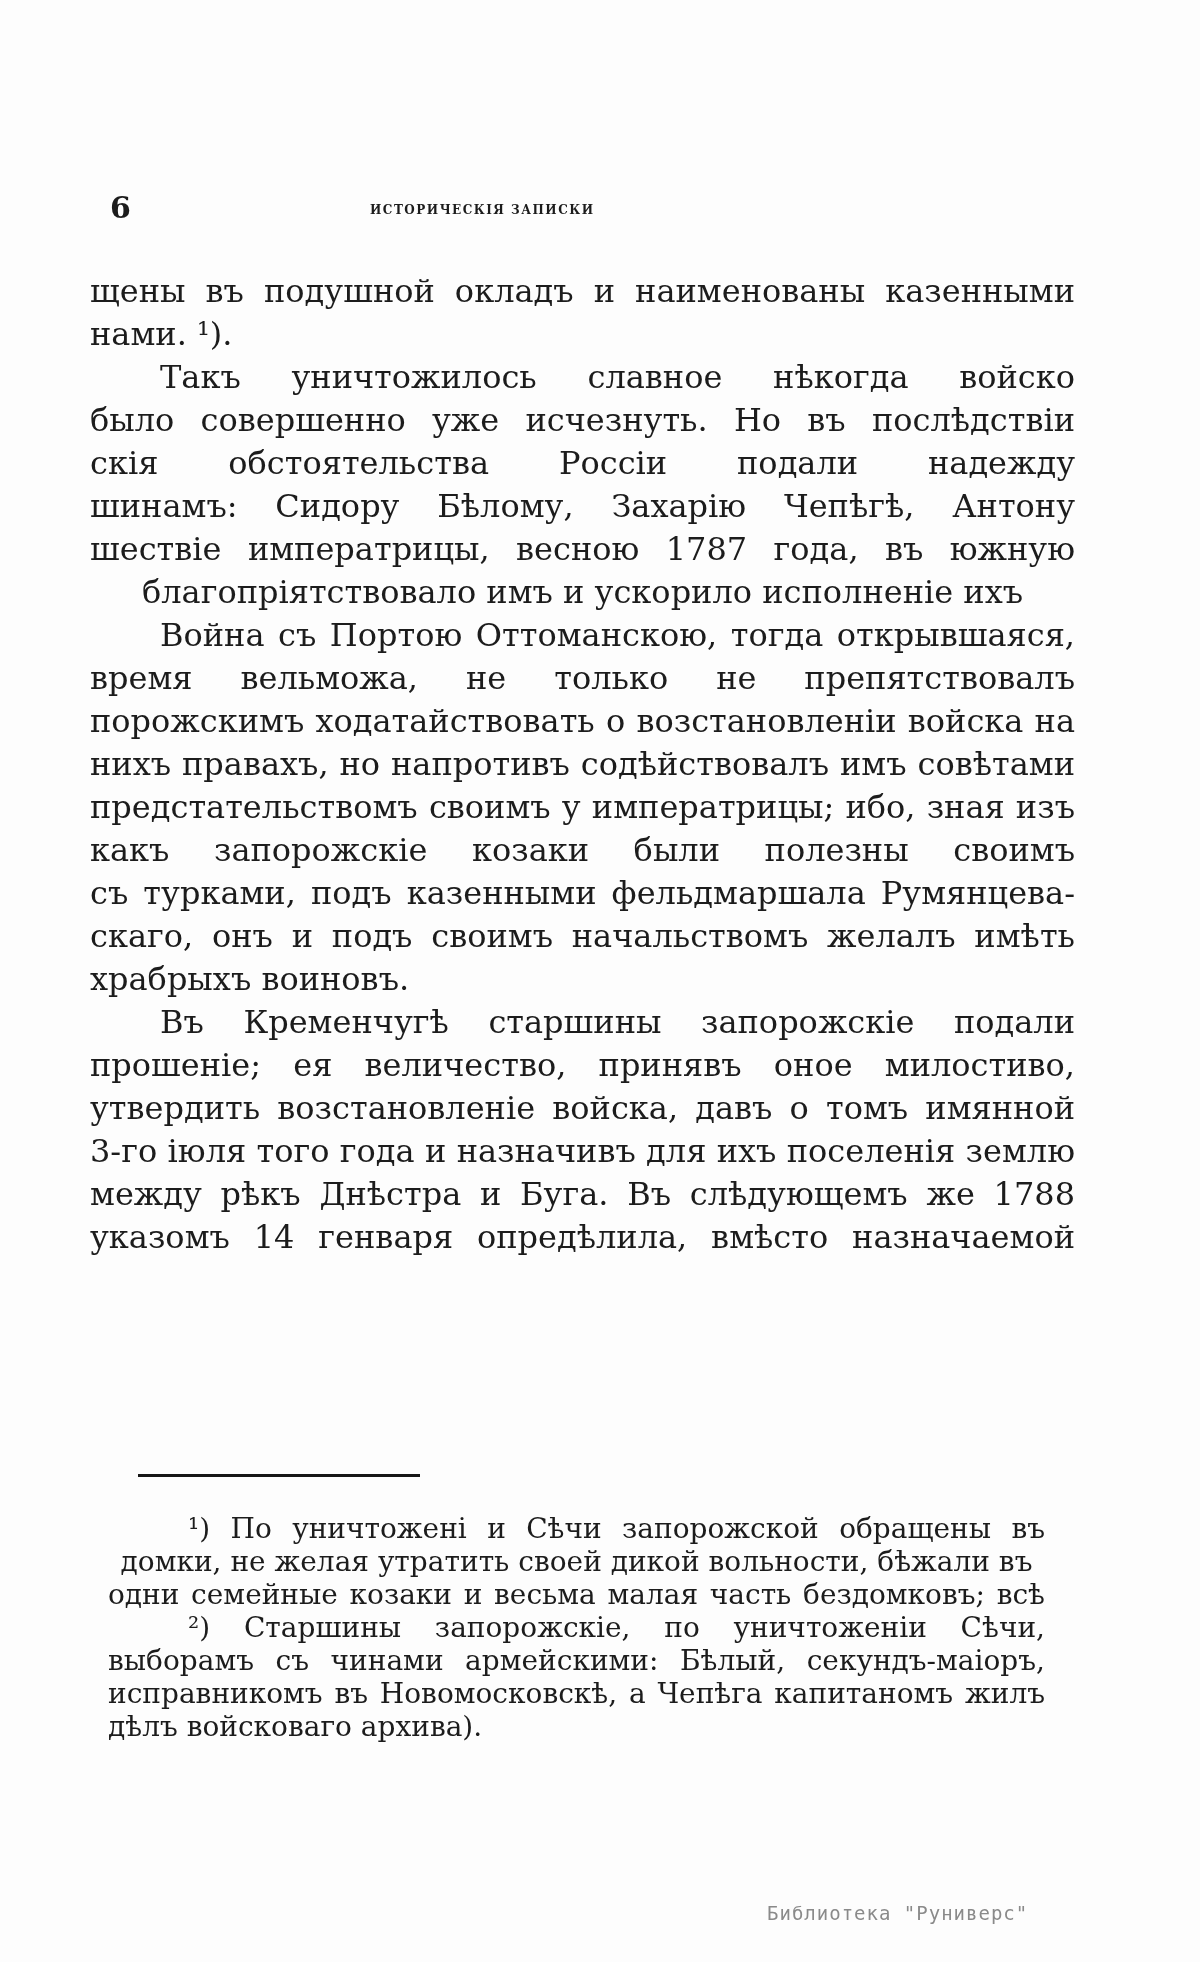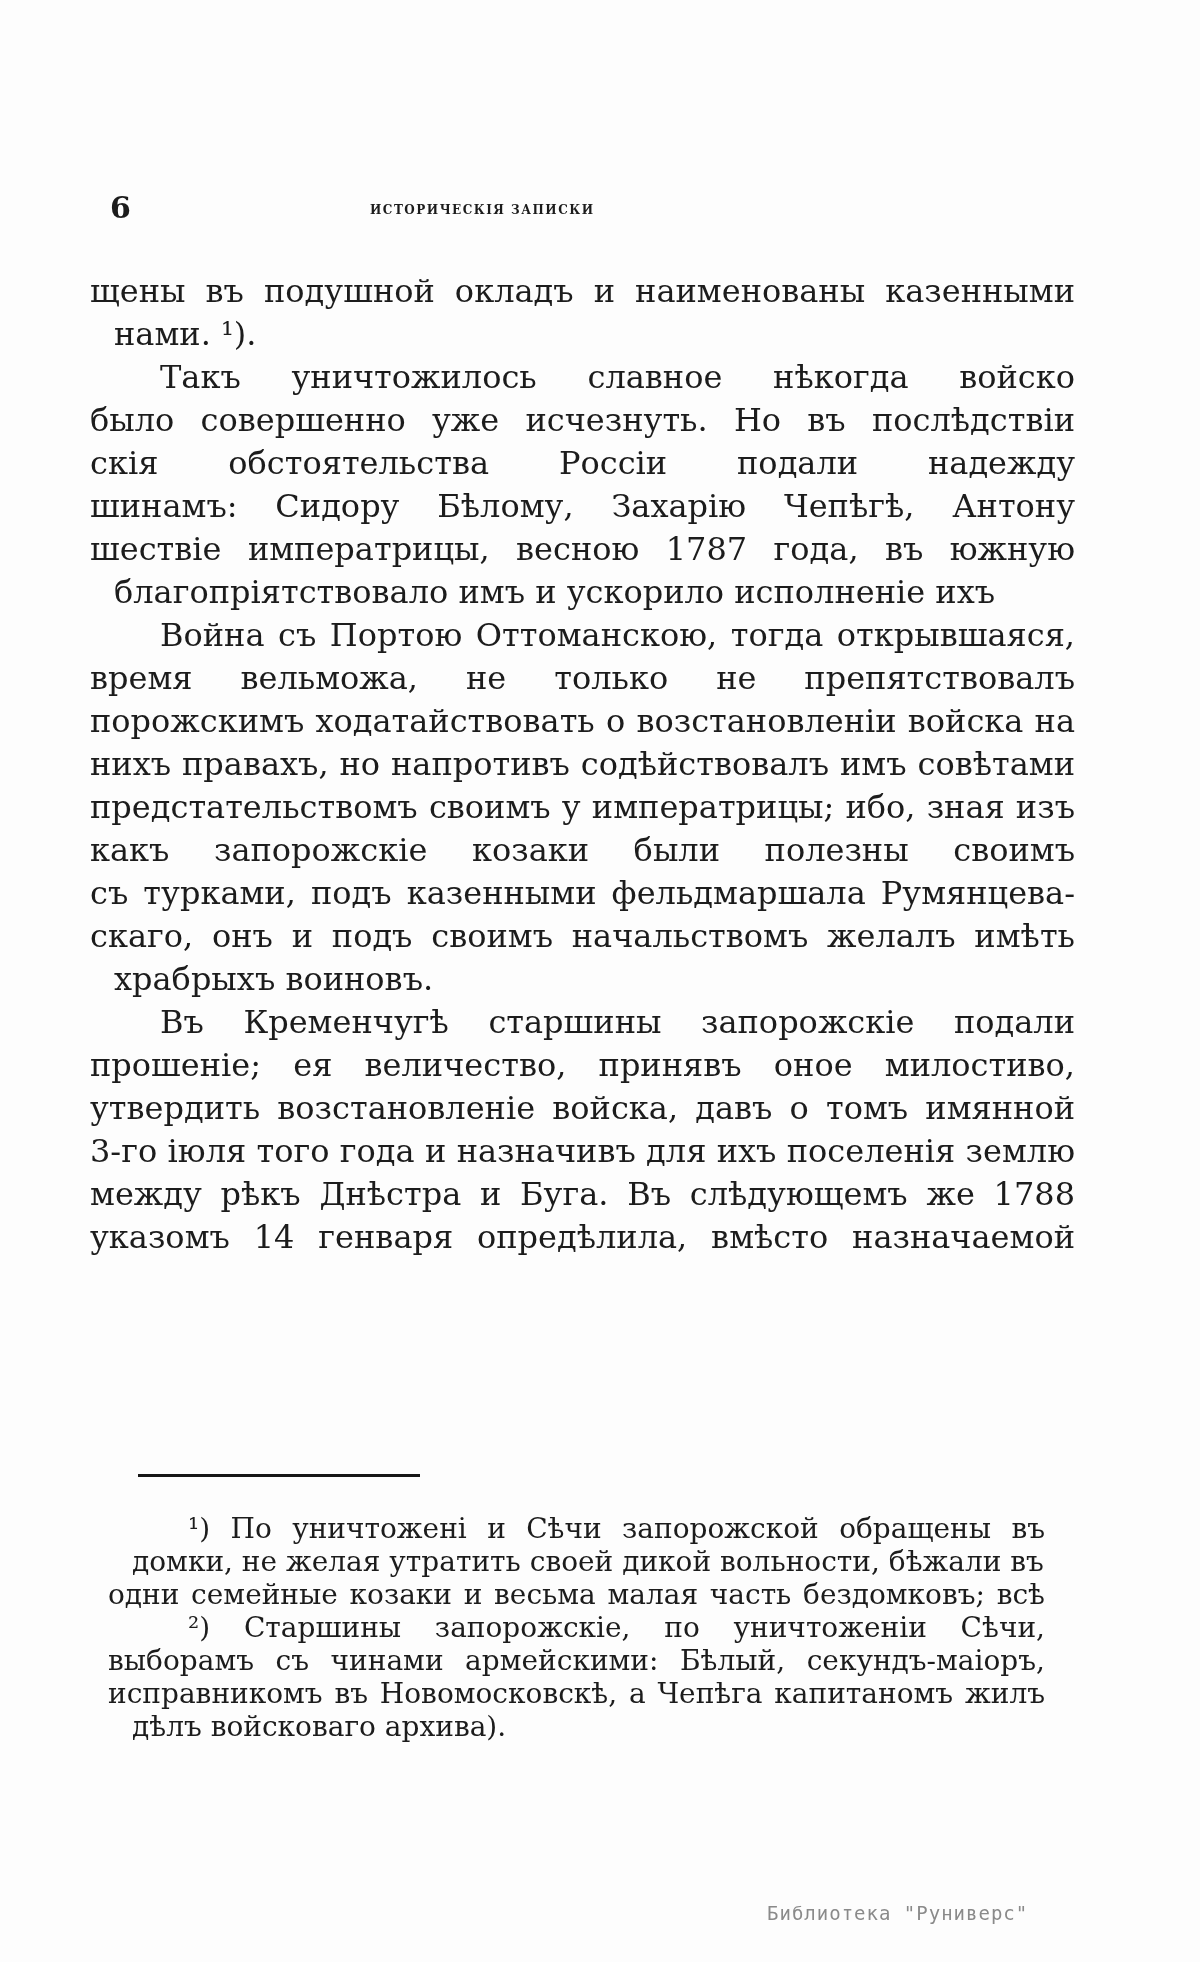--- a/index.html
+++ b/index.html
@@ -49,21 +49,21 @@
     left: 108px; top: 1512px;
     width: 937px;
     font-size: 28px;
   }
   .footnotes .line {
     height: 33px; line-height: 33px;
     text-align: justify; text-align-last: justify;
     overflow: hidden;
   }
   .footnotes .line.indent { text-indent: 80px; }
-  .line.flush { text-align: left; text-align-last: left; margin-left: 24px; }
+  .line.flush { text-align: center; text-align-last: left; }
   .watermark {
     position: absolute;
     left: 767px; top: 1902px;
     font-family: "DejaVu Sans Mono", "Liberation Mono", monospace;
     font-size: 19px;
     color: #8a8a8a;
     letter-spacing: 1px;
     white-space: nowrap;
   }
 </style>

